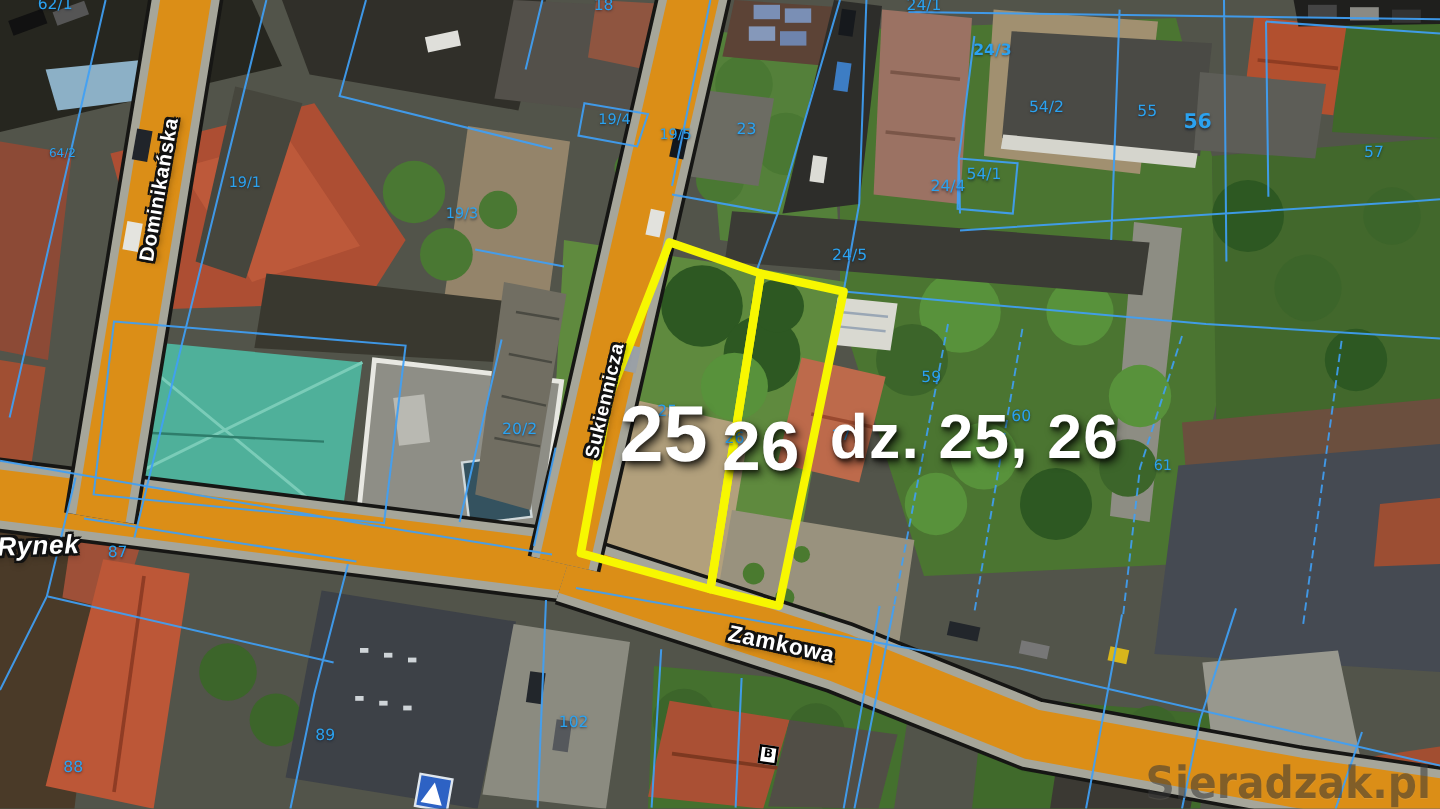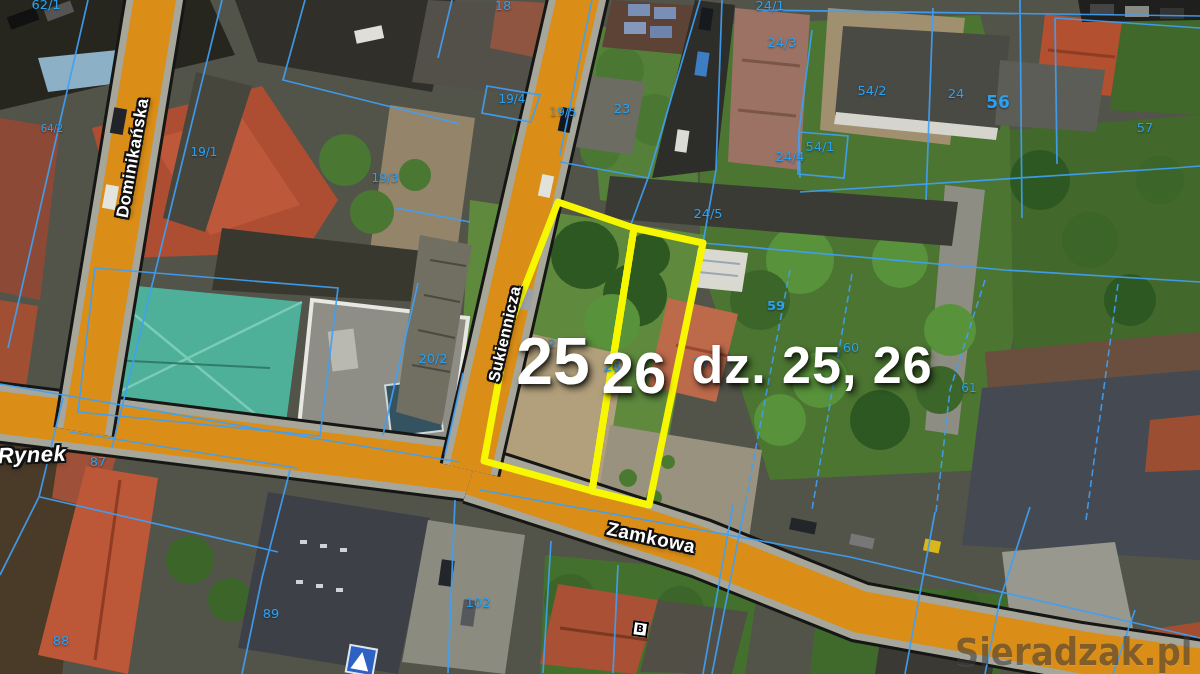--- a/index.html
+++ b/index.html
@@ -257,29 +257,29 @@
   <div id="cyan-labels">
       <div class="parcel-num" style="left: 46px; top: 4px; font-size: 13px;">62/1</div>
       <div class="parcel-num" style="left: 52px; top: 128px; font-size: 10px;">64/2</div>
       <div class="parcel-num" style="left: 204px; top: 152px; font-size: 12px;">19/1</div>
       <div class="parcel-num" style="left: 385px; top: 178px; font-size: 12px;">19/3</div>
       <div class="parcel-num" style="left: 503px; top: 5px; font-size: 13px;">18</div>
       <div class="parcel-num" style="left: 512px; top: 99px; font-size: 12px;">19/4</div>
       <div class="parcel-num" style="left: 539px; top: 112px; font-size: 12px; margin-left: 24px;">19/5</div>
       <div class="parcel-num" style="left: 622px; top: 108px; font-size: 13px;">23</div>
       <div class="parcel-num" style="left: 770px; top: 5px; font-size: 13px;">24/1</div>
-      <div class="parcel-num" style="left: 782px; top: 42px; font-size: 13px;">24/3</div>
+      <div class="parcel-num" style="left: 827px; top: 42px; font-size: 13px; font-weight: bold;">24/3</div>
       <div class="parcel-num" style="left: 872px; top: 90px; font-size: 13px;">54/2</div>
-      <div class="parcel-num" style="left: 956px; top: 93px; font-size: 13px;">24</div>
+      <div class="parcel-num" style="left: 956px; top: 93px; font-size: 13px;">55</div>
       <div class="parcel-num" style="left: 998px; top: 102px; font-size: 17px; font-weight: bold;">56</div>
       <div class="parcel-num" style="left: 1145px; top: 127px; font-size: 13px;">57</div>
       <div class="parcel-num" style="left: 820px; top: 146px; font-size: 13px;">54/1</div>
       <div class="parcel-num" style="left: 790px; top: 156px; font-size: 13px;">24/4</div>
       <div class="parcel-num" style="left: 708px; top: 213px; font-size: 13px;">24/5</div>
-      <div class="parcel-num" style="left: 776px; top: 305px; font-size: 13px; font-weight: bold;">59</div>
+      <div class="parcel-num" style="left: 776px; top: 315px; font-size: 13px;">59</div>
       <div class="parcel-num" style="left: 851px; top: 347px; font-size: 13px;">60</div>
       <div class="parcel-num" style="left: 969px; top: 388px; font-size: 12px;">61</div>
       <div class="parcel-num" style="left: 701px; top: 363px; font-size: 12px;">27</div>
       <div class="parcel-num" style="left: 556px; top: 343px; font-size: 13px;">25</div>
       <div class="parcel-num" style="left: 612px; top: 366px; font-size: 13px;">26</div>
       <div class="parcel-num" style="left: 433px; top: 358px; font-size: 13px;">20/2</div>
       <div class="parcel-num" style="left: 98px; top: 461px; font-size: 13px;">87</div>
       <div class="parcel-num" style="left: 61px; top: 592px; font-size: 13px; margin-top: 48px;">88</div>
       <div class="parcel-num" style="left: 271px; top: 613px; font-size: 13px;">89</div>
       <div class="parcel-num" style="left: 478px; top: 602px; font-size: 13px;">102</div>

